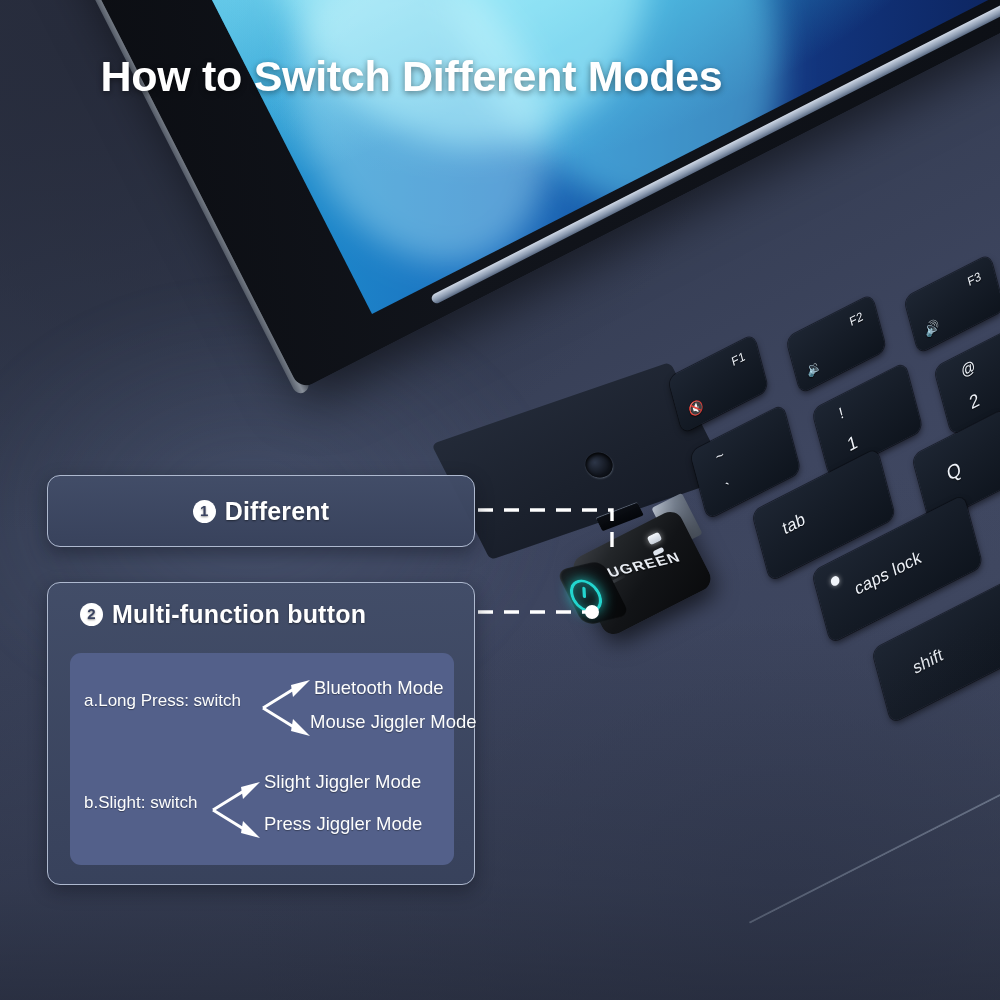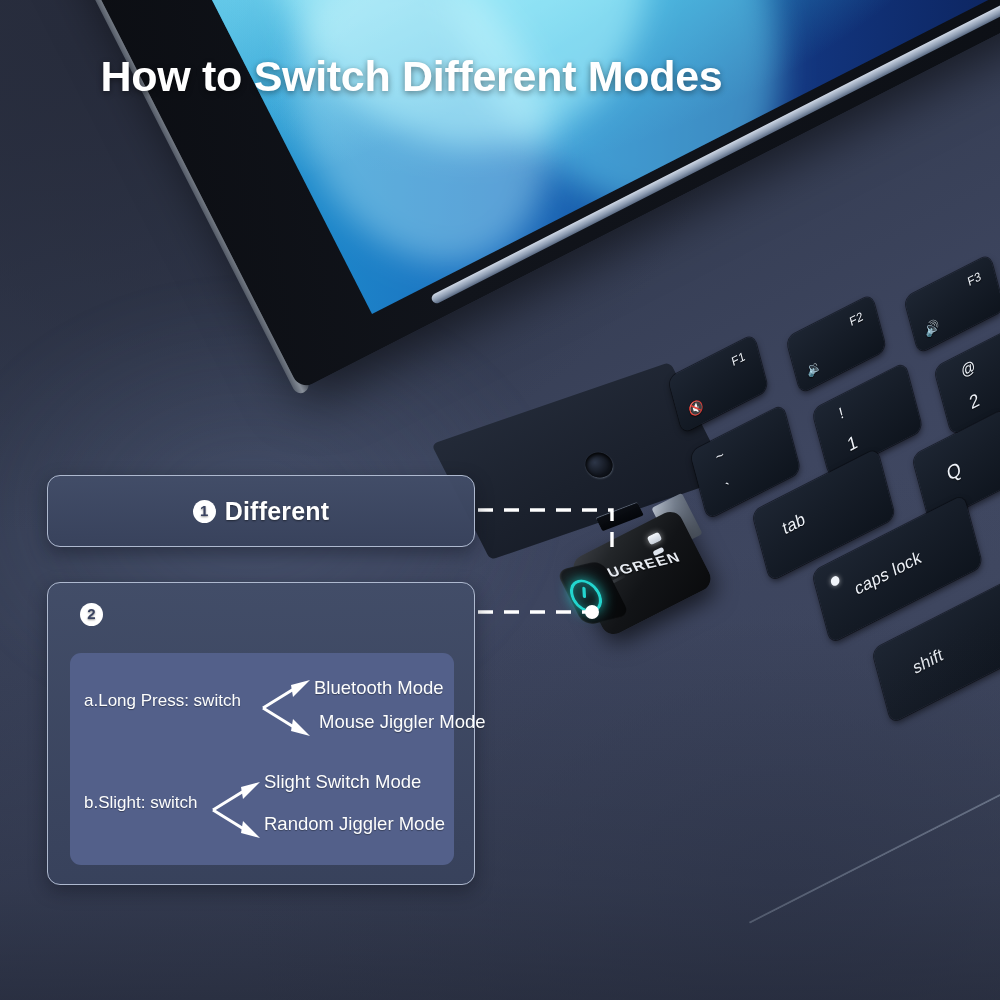--- a/index.html
+++ b/index.html
@@ -320,44 +320,45 @@
   <div class="callout" id="callout-1">
     <div class="callout-title">
       <span class="num-badge">1</span>
       <span>Different</span>
     </div>
   </div>
 
   <div class="callout" id="callout-2">
     <div class="callout-title">
       <span class="num-badge">2</span>
+      <span>Multi-function button</span>
     </div>
 
     <div class="inner-panel">
 
       <div class="rule-row">
         <span class="rule-label" style="left:14px; top:38px;">a.Long Press: switch</span>
         <svg width="70" height="74" style="position:absolute; left:187px; top:18px;">
           <path d="M6 37 L40 16" stroke="#ffffff" stroke-width="3" fill="none"></path>
           <polygon points="53 9 36 26 34 14" fill="#ffffff"></polygon>
           <path d="M6 37 L40 58" stroke="#ffffff" stroke-width="3" fill="none"></path>
           <polygon points="53 65 34 60 36 48" fill="#ffffff"></polygon>
         </svg>
         <span class="opt-label" style="left:244px; top:24px;">Bluetooth Mode</span>
-        <span class="opt-label" style="left:249px; top:58px;">Mouse Jiggler Mode</span>
+        <span class="opt-label" style="left:240px; top:58px;">Mouse Jiggler Mode</span>
       </div>
 
       <div class="rule-row">
         <span class="rule-label" style="left:14px; top:140px;">b.Slight: switch</span>
         <svg width="70" height="74" style="position:absolute; left:137px; top:120px;">
           <path d="M6 37 L40 16" stroke="#ffffff" stroke-width="3" fill="none"></path>
           <polygon points="53 9 36 26 34 14" fill="#ffffff"></polygon>
           <path d="M6 37 L40 58" stroke="#ffffff" stroke-width="3" fill="none"></path>
           <polygon points="53 65 34 60 36 48" fill="#ffffff"></polygon>
         </svg>
-        <span class="opt-label" style="left:194px; top:118px;">Slight Switch Mode</span>
-        <span class="opt-label" style="left:194px; top:160px;">Random Jiggler Mode</span>
+        <span class="opt-label" style="left:194px; top:118px;">Slight Jiggler Mode</span>
+        <span class="opt-label" style="left:194px; top:160px;">Press Jiggler Mode</span>
       </div>
 
     </div>
   </div>
 
 </div>
 
 </body></html>

